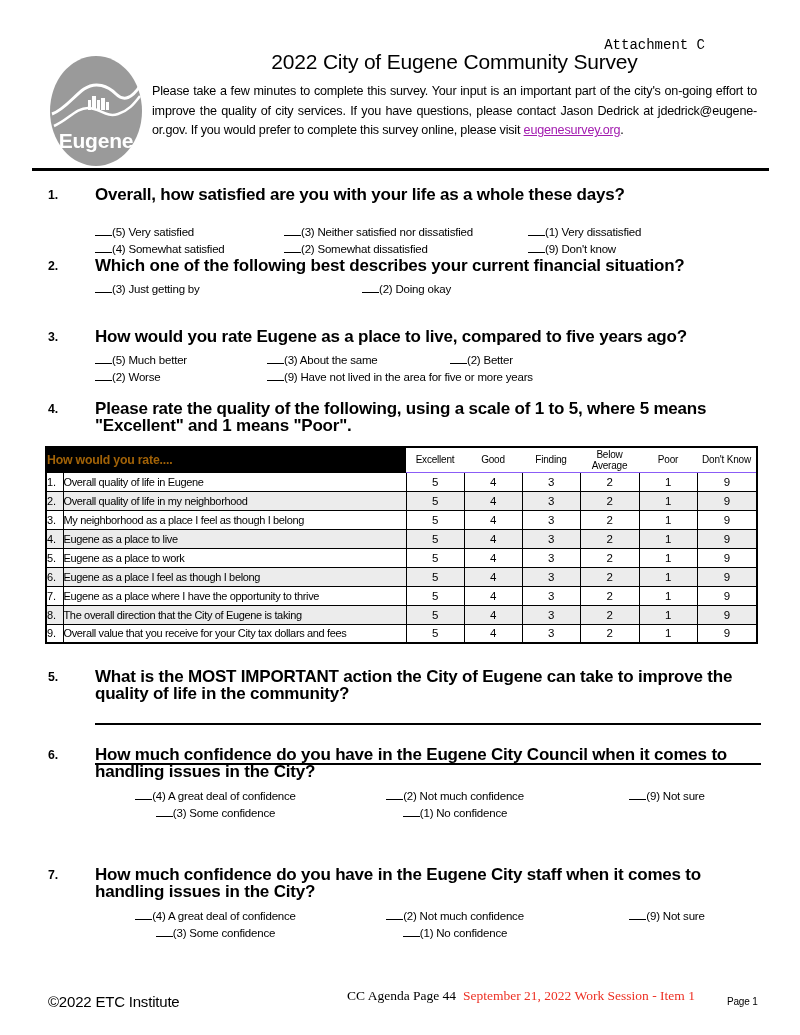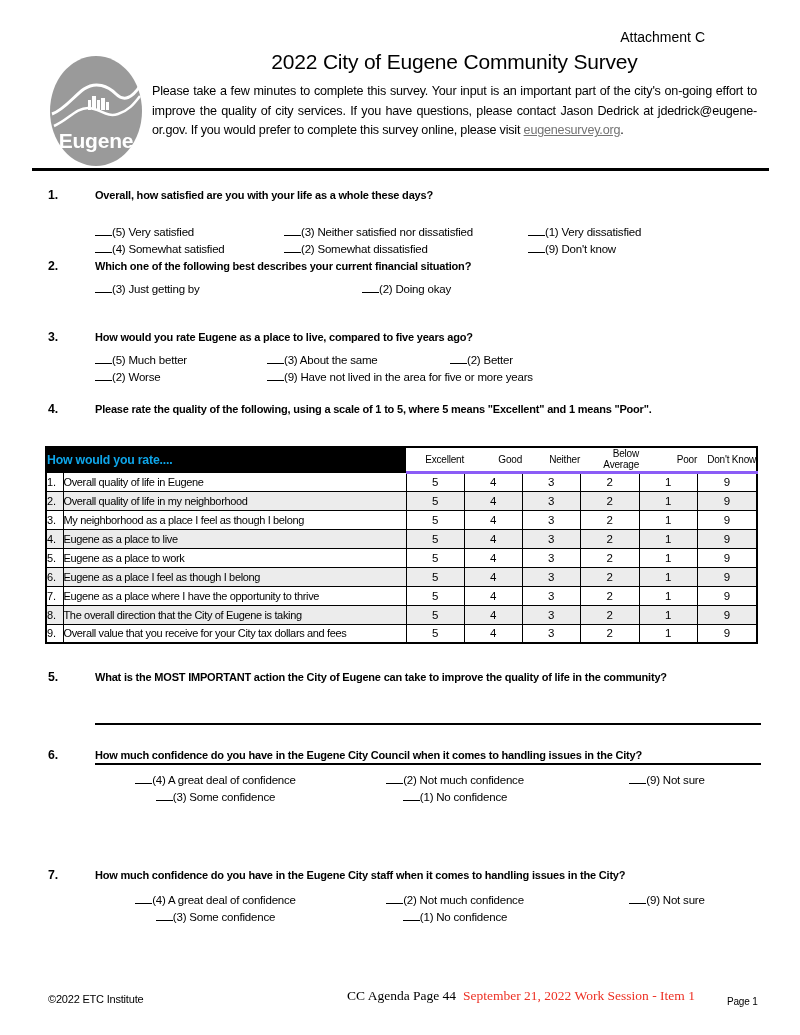--- a/index.html
+++ b/index.html
@@ -5,40 +5,40 @@
   * { margin:0; padding:0; box-sizing:border-box; }
   html,body { background:#888; }
   .page {
     position:relative; width:800px; height:1035px; margin:0 auto;
     background:#fff; overflow:hidden;
     font-family:"Liberation Sans", sans-serif; color:#000;
     letter-spacing:-0.2px;
   }
   
   .attachment {
-    position:absolute; top:29px; right:95px;
-    font-family:Liberation Sans, sans-serif; font-size:14px; letter-spacing:0;
+    position:absolute; top:37px; right:95px;
+    font-family:Liberation Mono, monospace; font-size:14px; letter-spacing:0;
   }
   .logo { position:absolute; left:50px; top:56px; width:92px; height:110px; }
   .title {
     position:absolute; left:152px; top:50px; width:605px;
     text-align:center; font-size:21px; line-height:24px;
   }
   .intro {
     position:absolute; left:152px; top:82px; width:605px;
     font-size:12.6px; line-height:19.5px; text-align:justify;
   }
-  .intro a { color:#737373; text-decoration:underline; }
+  .intro a { color:#a21caf; text-decoration:underline; }
   .rule { position:absolute; left:32px; top:168px; width:737px; height:3px; background:#000; }
 
   
   .question { position:absolute; left:48px; width:712px; display:flex; }
   .qnum { width:47px; flex-shrink:0; font-weight:bold; font-size:12.3px; line-height:16px; }
   .qbody { flex:1; }
-  .qtext { font-weight:bold; font-size:11px; line-height:16.5px; max-width:648px; }
+  .qtext { font-weight:bold; font-size:17px; line-height:16.5px; max-width:648px; }
   .opts {
     display:grid; margin-top:6px;
     font-size:11.5px; line-height:17px; white-space:nowrap;
   }
   .cols-q1 { grid-template-columns:189px 244px 1fr;margin-top:20px; }
   .cols-q2 { grid-template-columns:267px 1fr; }
   .cols-q3 { grid-template-columns:172px 183px 1fr; }
   .cols-q67 { grid-template-columns:241px 238px 1fr;text-align:center; }
   .blank {
     display:inline-block; width:17px; height:10px;
@@ -46,38 +46,38 @@
   }
 
   
   .rate-table {
     position:absolute; left:45px; top:446px; width:711px;
     border-collapse:collapse; table-layout:fixed;
     border:2px solid #000; font-size:11px;
   }
   .rate-table th, .rate-table td { padding:0; }
   .th-left {
-    background:var(--hdr-bg,#000); color:#0ea5e9; text-align:left;
+    background:var(--hdr-bg,#000); color:#a16207; text-align:left;
     font-size:12.3px; font-weight:bold; padding:4px 0 4px 12px; height:25px;
   }
   .th-col {
     background:#fff; font-weight:normal; font-size:10px; line-height:11px;
-    text-align:right; vertical-align:middle; border-bottom:3px solid #8b5cf6;
+    text-align:center; vertical-align:middle; border-bottom:1px solid #8b5cf6;
   }
   .rate-table td { border:1px solid #000; height:19px; }
   .td-num  { text-align:left; padding-left:2px; font-size:11px; }
   .td-label{ text-align:left; padding-left:4px; font-size:11px; letter-spacing:-0.35px; }
   .td-val  { text-align:center; font-size:11.5px; }
   tr.alt td { background:var(--alt-bg,#ececec); }
 
   
   .ansline { position:absolute; left:95px; width:666px; border-top:2px solid #000; }
 
   
-  .f-copy { position:absolute; left:48px; top:993px; font-size:11px; }
+  .f-copy { position:absolute; left:48px; top:993px; font-size:15px; }
   .f-agenda {
     position:absolute; left:347px; top:988px;
     font-family:"Liberation Serif", serif; font-size:13.5px; letter-spacing:0;
   }
   .f-session {
     position:absolute; left:463px; top:988px;
     font-family:"Liberation Serif", serif; font-size:13.5px; letter-spacing:0;
     color:var(--red,#ed3024);
   }
   .f-page { position:absolute; left:727px; top:996px; font-size:10px; }
@@ -167,21 +167,21 @@
         <col style="width:58px">
       <col style="width:59px">
         <col style="width:58px">
         <col style="width:60px">
     </colgroup>
     <thead>
       <tr>
         <th class="th-left" colspan="2">How would you rate....</th>
         <th class="th-col">Excellent</th>
         <th class="th-col">Good</th>
-        <th class="th-col">Neither</th>
+        <th class="th-col">Finding</th>
         <th class="th-col">Below Average</th>
         <th class="th-col">Poor</th>
         <th class="th-col">Don't Know</th>
       </tr>
     </thead>
     <tbody>
       <tr>
         <td class="td-num">1.</td>
         <td class="td-label">Overall quality of life in Eugene</td>
         <td class="td-val">5</td>

